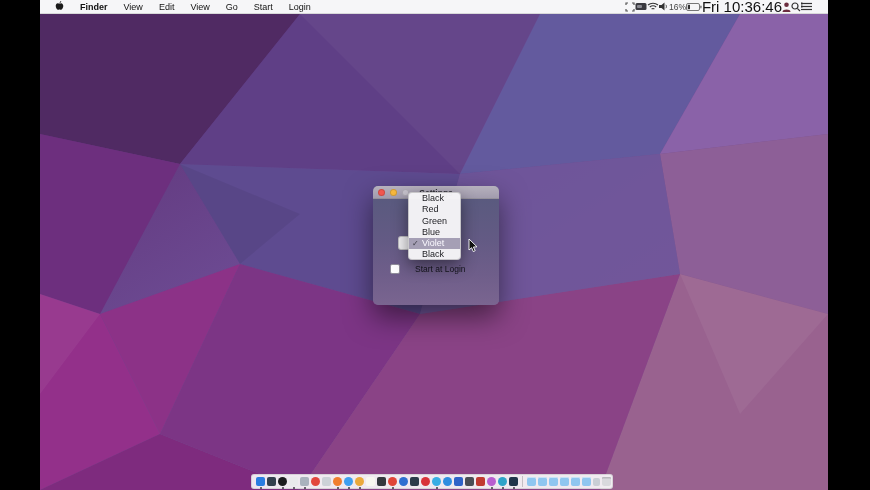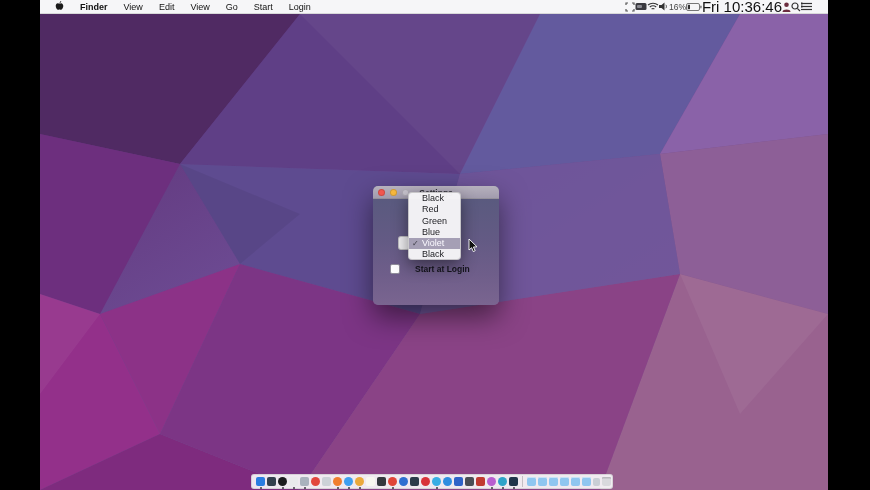--- a/index.html
+++ b/index.html
@@ -33,21 +33,21 @@
                   background:linear-gradient(180deg,#b6b1bd,#a29cae);
                   border-bottom:1px solid rgba(0,0,0,.18); }
   .tl { position:absolute; top:3px; width:7px; height:7px; border-radius:50%; }
   .tl-close { left:5px;  background:#f1564f; border:0.5px solid rgba(0,0,0,.15); }
   .tl-min   { left:17px; background:#f6b73c; border:0.5px solid rgba(0,0,0,.15); }
   .tl-zoom  { left:29px; background:#c6c2cc; border:0.5px solid rgba(0,0,0,.12); }
   #win-title { position:absolute; left:0; right:0; top:2px; text-align:center;
                font-size:8.5px; font-weight:bold; color:#2f2f36; z-index:1; }
   #checkbox-row { position:absolute; left:17px; top:78px; display:flex; align-items:center; z-index:2; }
   #checkbox { width:10px; height:10px; background:#fdfdfe; border:1px solid #8f8c99; border-radius:2px; }
-  #checkbox-label { margin-left:15px; font-size:8.5px; font-weight:bold; color:#15151d; }
+  #checkbox-label { margin-left:15px; font-size:8.5px; font-weight:normal; color:#15151d; }
   #popup-stub { position:absolute; left:25px; top:50px; width:12px; height:14px;
                 background:#f2f1f4; border:1px solid rgba(0,0,0,.2); border-radius:3px; z-index:11; }
 
   
   #dropdown { position:absolute; left:368px; top:192px; width:53px; height:68px;
               background:rgba(246,245,247,.97); border:1px solid rgba(0,0,0,.18);
               border-radius:4px; box-shadow:0 6px 16px rgba(0,0,0,.45);
               z-index:20; overflow:hidden; }
   .dd-item { height:11.3px; line-height:11.3px; font-size:9px; color:#1d1d21;
              padding-left:13px; position:relative; white-space:nowrap; }

